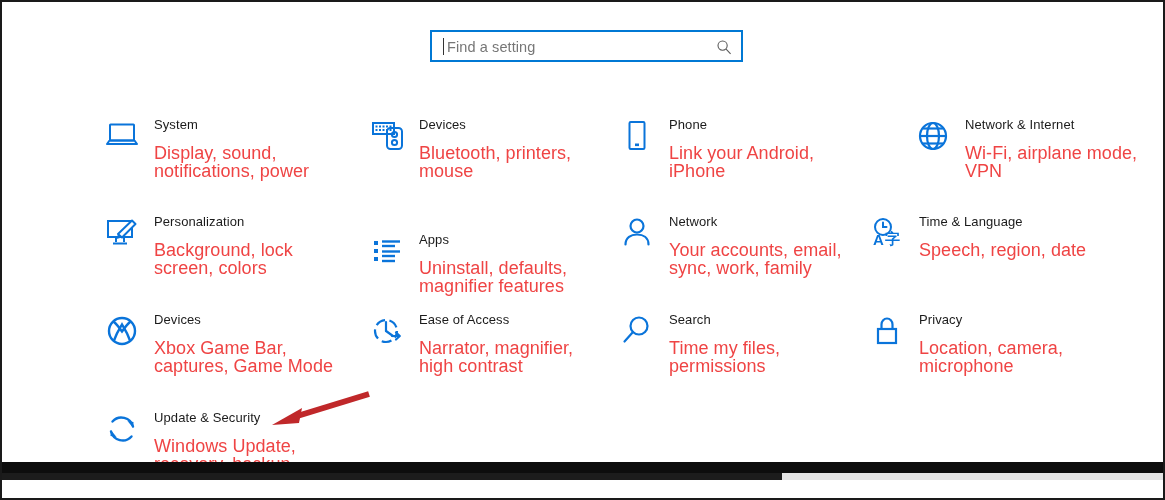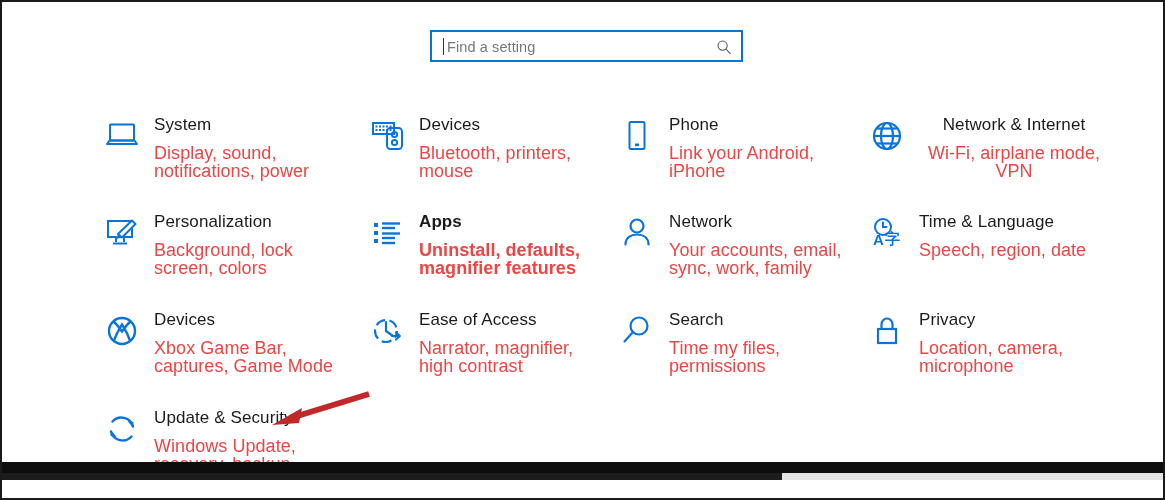--- a/index.html
+++ b/index.html
@@ -95,21 +95,21 @@
     width: 40px;
     height: 40px;
   }
   .tile-text {
     position: absolute;
     left: 56px;
     top: 7px;
     width: 190px;
   }
   .tile-title {
-    font-size: 17px;
+    font-size: 13px;
     color: #1b1b1b;
     line-height: 19px;
     letter-spacing: 0.1px;
     white-space: nowrap;
   }
   .tile-sub {
     margin-top: 10px;
     font-size: 18px;
     color: #ef4444;
     line-height: 18px;
@@ -205,21 +205,21 @@
         <svg class="tile-icon" viewBox="0 0 40 40">
           <rect x="12.5" y="6" width="15" height="27" rx="1.2" fill="none" stroke="#0a74da" stroke-width="2"></rect>
           <rect x="18" y="27.5" width="4" height="2.6" fill="#0a74da"></rect>
         </svg>
         <div class="tile-text">
           <div class="tile-title">Phone</div>
           <div class="tile-sub">Link your Android, iPhone</div>
         </div>
       </div>
 
-      <div class="tile" style="left:765px; top:0px;text-align:center;">
+      <div class="tile" style="left:811px; top:0px;">
         <svg class="tile-icon" viewBox="0 0 40 40">
           <circle cx="20" cy="20" r="13" fill="none" stroke="#0a74da" stroke-width="2.2"></circle>
           <ellipse cx="20" cy="20" rx="6" ry="13" fill="none" stroke="#0a74da" stroke-width="2.2"></ellipse>
           <line x1="7" y1="20" x2="33" y2="20" stroke="#0a74da" stroke-width="2.2"></line>
           <path d="M10 12.5 H30" fill="none" stroke="#0a74da" stroke-width="2.2"></path>
           <path d="M10 27.5 H30" fill="none" stroke="#0a74da" stroke-width="2.2"></path>
         </svg>
         <div class="tile-text">
           <div class="tile-title">Network &amp; Internet</div>
           <div class="tile-sub">Wi-Fi, airplane mode, VPN</div>
@@ -232,21 +232,21 @@
           <path d="M14 24 V29 M22 24 V29 M11 30.5 H25" stroke="#0a74da" stroke-width="2" fill="none"></path>
           <path d="M16 21 L30 7.5 L33.5 11 L20 24.5 Z" fill="#ffffff" stroke="#0a74da" stroke-width="2" stroke-linejoin="round"></path>
           <path d="M16 21 L14.5 26 L19.8 24.5 Z" fill="#0a74da"></path>
         </svg>
         <div class="tile-text">
           <div class="tile-title">Personalization</div>
           <div class="tile-sub">Background, lock screen, colors</div>
         </div>
       </div>
 
-      <div class="tile" style="left:265px; top:97px;font-weight:bold;">
+      <div class="tile" style="left:265px; top:115px;">
         <svg class="tile-icon" viewBox="0 0 40 40">
           <g fill="#0a74da">
             <rect x="7" y="10" width="4" height="4"></rect>
             <rect x="7" y="18" width="4" height="4"></rect>
             <rect x="7" y="26" width="4" height="4"></rect>
           </g>
           <g stroke="#0a74da" stroke-width="2.4" stroke-linecap="butt">
             <line x1="15" y1="10.5" x2="33" y2="10.5"></line>
             <line x1="15" y1="15" x2="28" y2="15"></line>
             <line x1="15" y1="20.5" x2="33" y2="20.5"></line>

